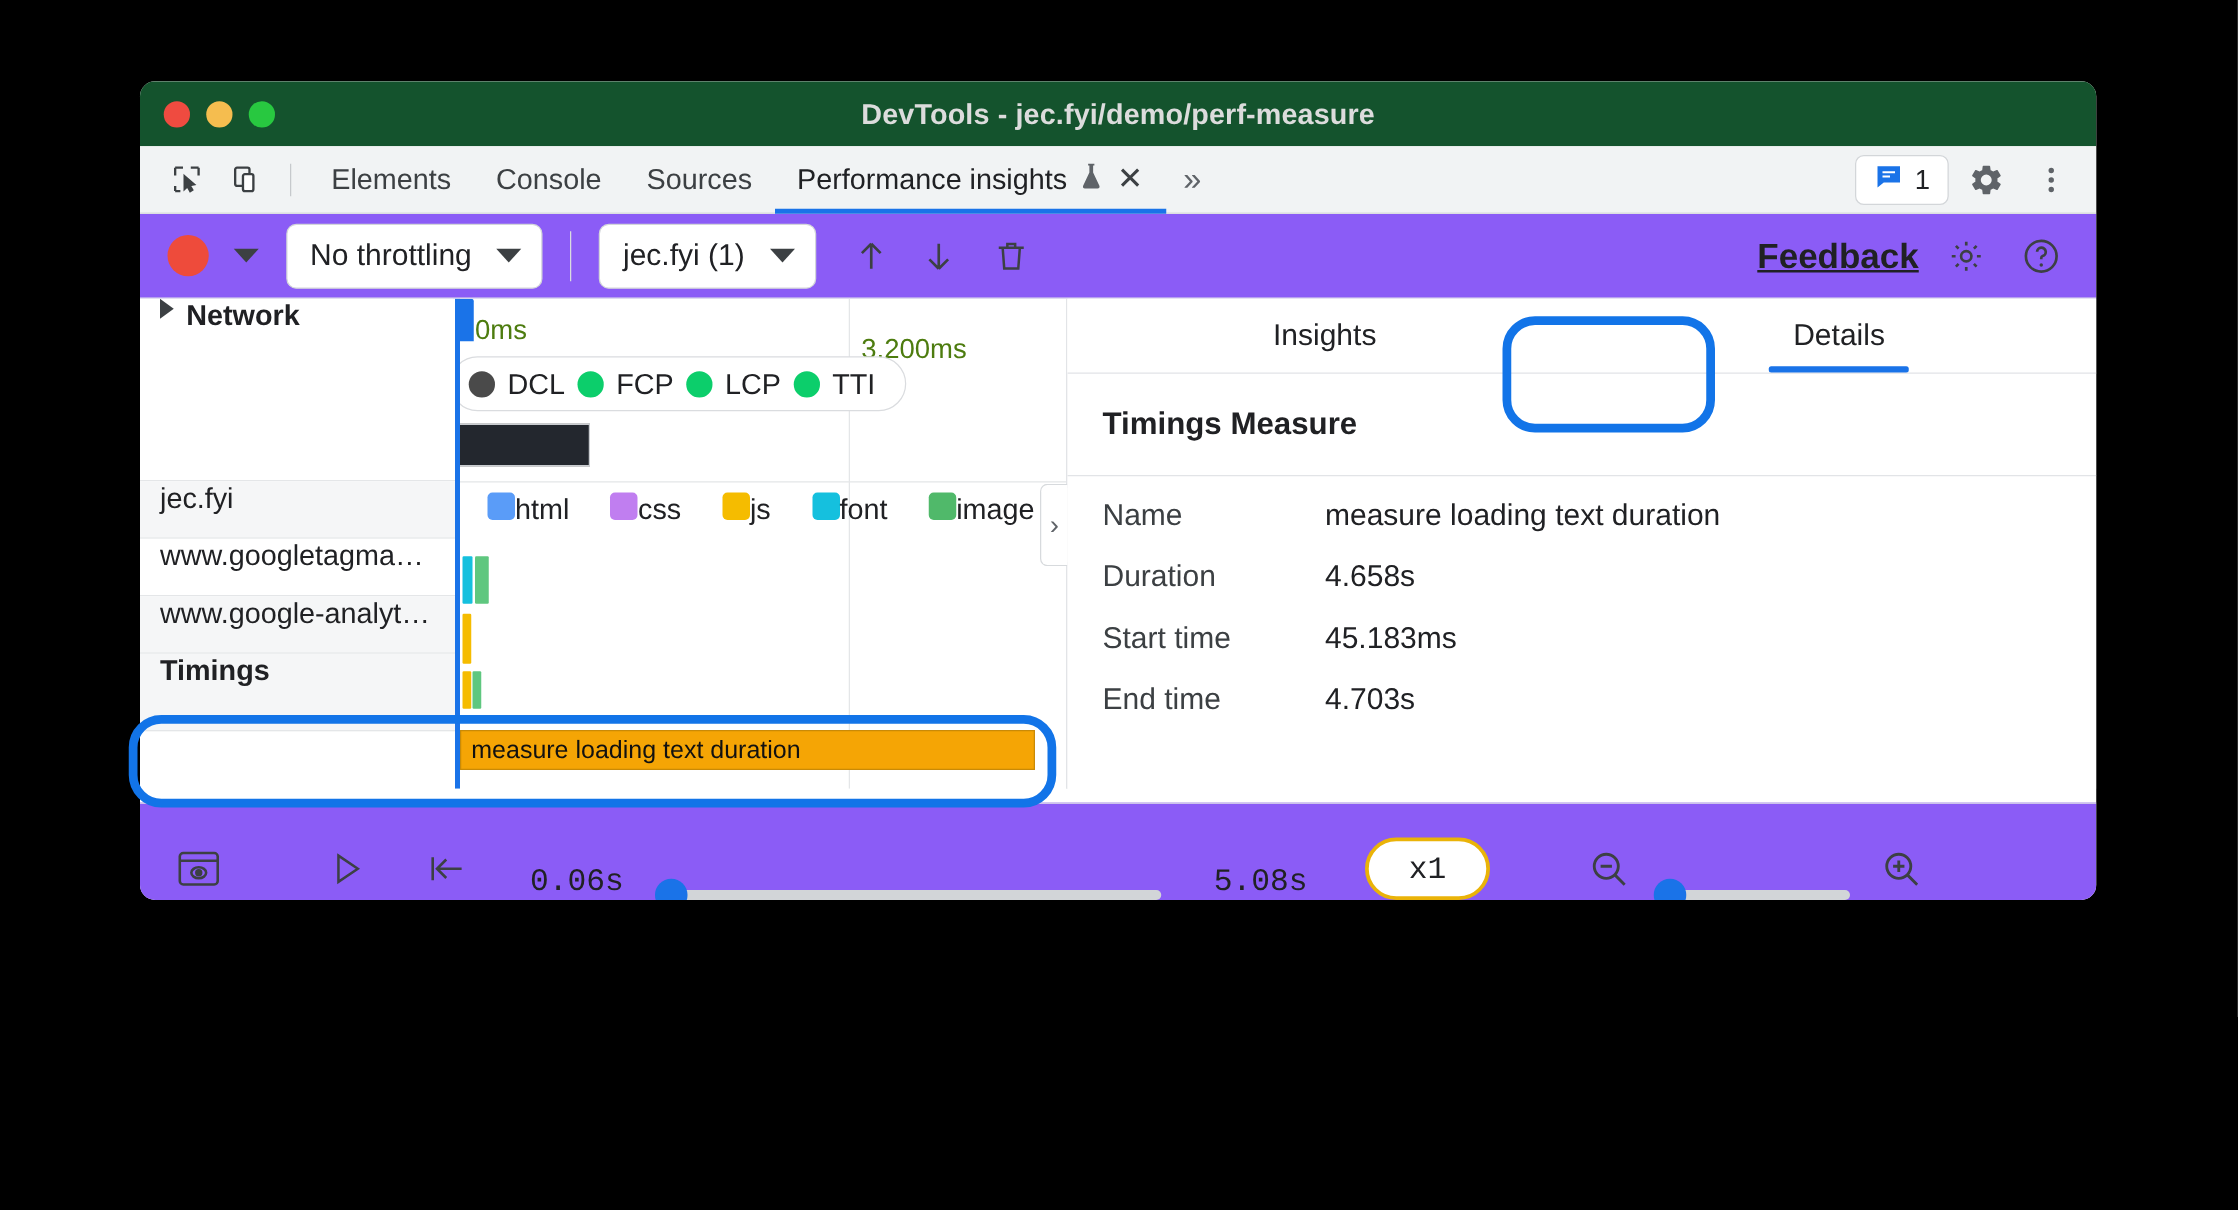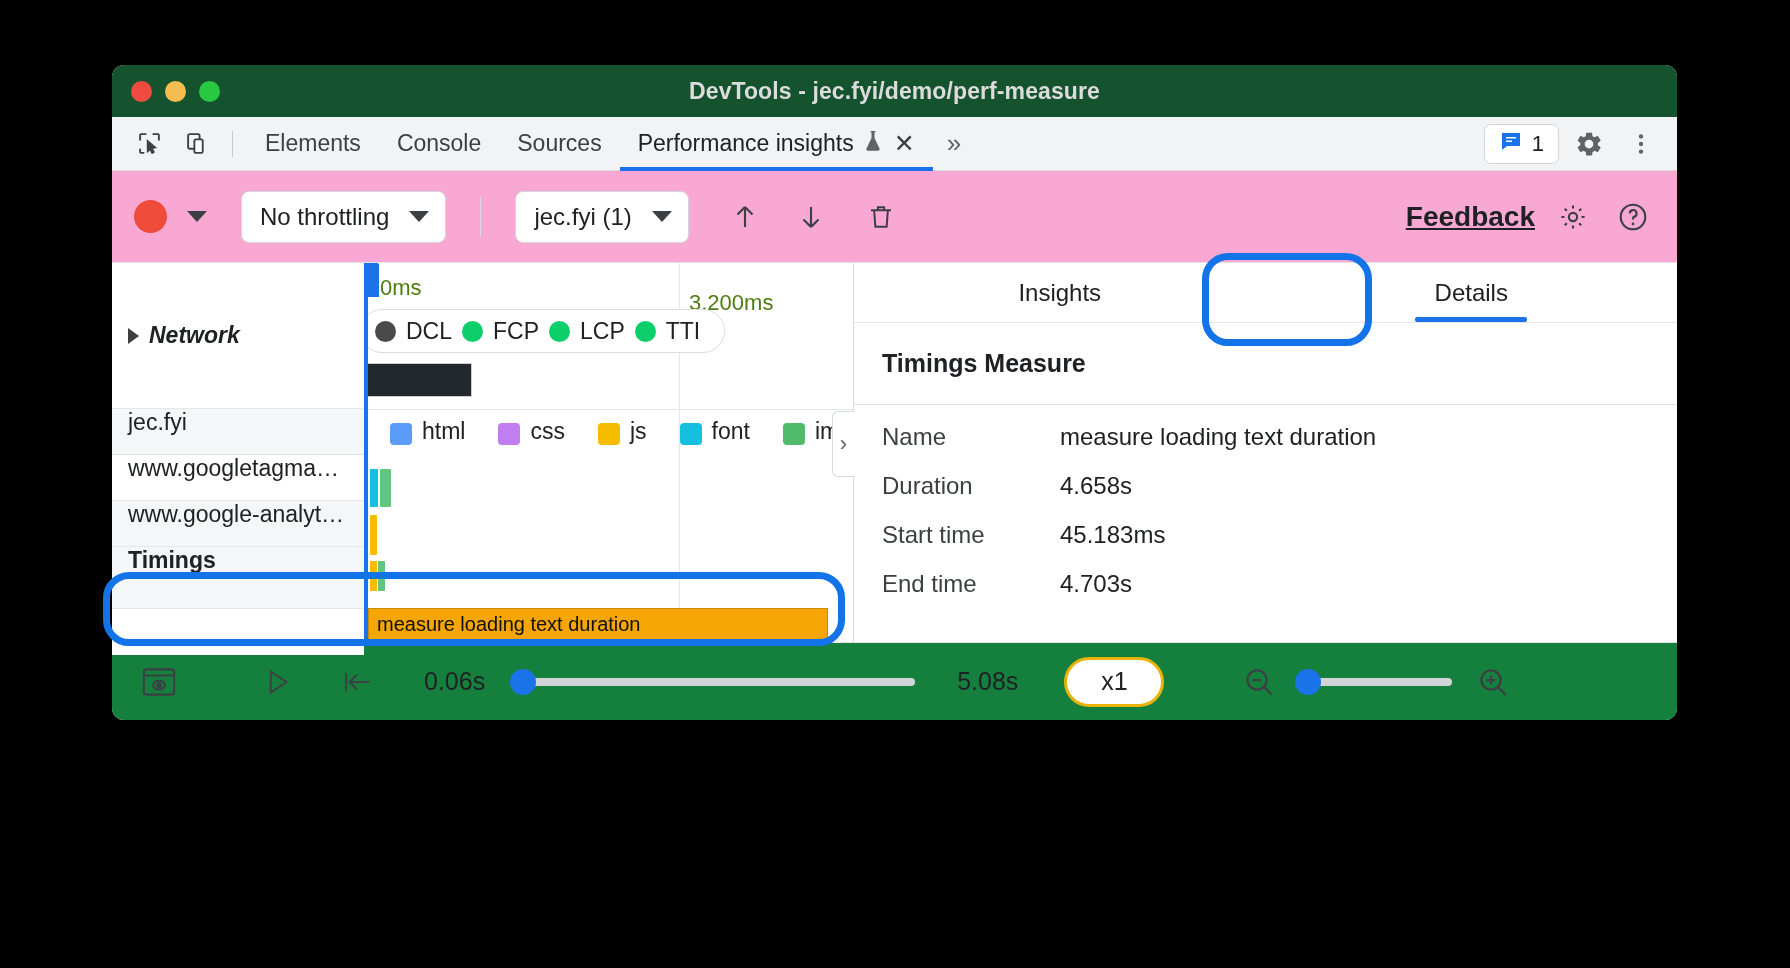--- a/index.html
+++ b/index.html
@@ -72,23 +72,23 @@
   .issues-pill {
     display: flex; align-items: center; gap: 9px;
     border: 1px solid #d3d6d9; border-radius: 7px;
     background: #fff; height: 40px; padding: 0 14px;
     font-size: 22px; color: #202124;
   }
   .icon-btn { width: 44px; height: 44px; display: flex; align-items: center; justify-content: center; color: #5f6368; }
 
   
   .maintool {
-    height: 92px; background: #f9a8d4; display: flex; align-items: center;
+    height: 68px; background: #8b5cf6; display: flex; align-items: center;
     border-bottom: 1px solid #e2e4e7; padding: 0 22px;
-    gap: 12px;
+    gap: 0;
   }
   .rec-dot { width: 33px; height: 33px; border-radius: 50%; background: #ee4b3b; }
   .caret { width: 0; height: 0; border-left: 10px solid transparent; border-right: 10px solid transparent; border-top: 11px solid #3c4043; }
   .select {
     height: 52px; border: 1px solid #d3d6d9; border-radius: 8px; background: #fff;
     display: flex; align-items: center; gap: 20px; padding: 0 16px 0 18px;
     font-size: 24px; color: #202124;
   }
   .sep { width: 1px; height: 40px; background: #d9dcdf; margin: 0 22px; }
   .link-feedback {
@@ -125,21 +125,21 @@
   .mk.dark { background: #4a4a4a; }
 
   .filmstrip-box {
     position: absolute; background: #23272e; border: 1px solid #c9ccd0;
   }
 
   .legend-row {
     position: absolute; display: flex; align-items: center; gap: 11px;
     font-size: 23px; color: #202124; white-space: nowrap;
   }
-  .legend-item { display: flex; align-items: flex-end; gap: 10px; margin-right: 22px; }
+  .legend-item { display: flex; align-items: flex-start; gap: 0; margin-right: 22px; }
   .swatch { width: 22px; height: 22px; border-radius: 4px; flex: none; }
 
   .playhead { position: absolute; width: 4px; background: #1a73e8; }
   .playhead-head { position: absolute; width: 18px; height: 34px; background: #1a73e8; border-radius: 2px 2px 0 0; }
   .scrollbar-v { position: absolute; width: 9px; border-radius: 5px; background: #c4c7ca; }
 
   .netbar { position: absolute; border-radius: 1px; }
 
   .timings-bar {
     position: absolute; background: #f5a505; border: 1px solid #c98a07;
@@ -170,22 +170,22 @@
     width: 22px; height: 66px; background: #fff;
     border: 1px solid #d7dadd; border-right: none;
     border-radius: 6px 0 0 6px;
     display: flex; align-items: center; justify-content: center;
     font-size: 22px; color: #5f6368; z-index: 5;
   }
 
   
   .bottombar {
     position: absolute; left: 0; right: 0; bottom: 0; height: 78px;
-    background: #15803d; border-top: 1px solid #e2e4e7;
-    display: flex; align-items: center; padding: 0 22px;
+    background: #8b5cf6; border-top: 1px solid #e2e4e7;
+    display: flex; align-items: flex-end; padding: 0 22px; font-family: Liberation Mono, monospace;
   }
   .bb-icon { width: 50px; height: 50px; display: flex; align-items: center; justify-content: center; color: #3c4043; }
   .time-text { font-size: 25px; color: #202124; }
   .slider { position: relative; height: 8px; background: #d2d5d8; border-radius: 4px; }
   .knob { position: absolute; top: 50%; transform: translate(-50%,-50%); width: 26px; height: 26px; border-radius: 50%; background: #1a73e8; }
   .x1-pill {
     height: 50px; min-width: 100px; border: 3px solid #eab308; border-radius: 25px;
     display: flex; align-items: center; justify-content: center;
     font-size: 25px; color: #202124; background: #fff;
   }
@@ -380,21 +380,21 @@
           <span>measure loading text duration</span>
         </div>
 
         <div class="scrollbar-v" style="left:244px;top:100px;height:44px;"></div>
         <div class="scrollbar-v" style="left:244px;top:196px;height:98px;"></div>
 
         <div class="playhead-head" style="left:249px;top:0;"></div>
         <div class="playhead" style="left:252px;top:0;bottom:0;"></div>
 
         <div class="tracklabels">
-          <div class="tracklabel bold" style="height:146px;padding-top:0;align-items:center;justify-content:flex-start;font-style:italic;">
+          <div class="tracklabel bold" style="height:146px;padding-top:0;align-items:flex-start;justify-content:flex-start;">
             <span class="tri"></span>
             <span>Network</span>
           </div>
           <div class="tracklabel shaded" style="height:46px;">
             <span>jec.fyi</span>
           </div>
           <div class="tracklabel" style="height:46px;">
             <span>www.googletagma…</span>
           </div>
           <div class="tracklabel shaded" style="height:46px;overflow:hidden;">

